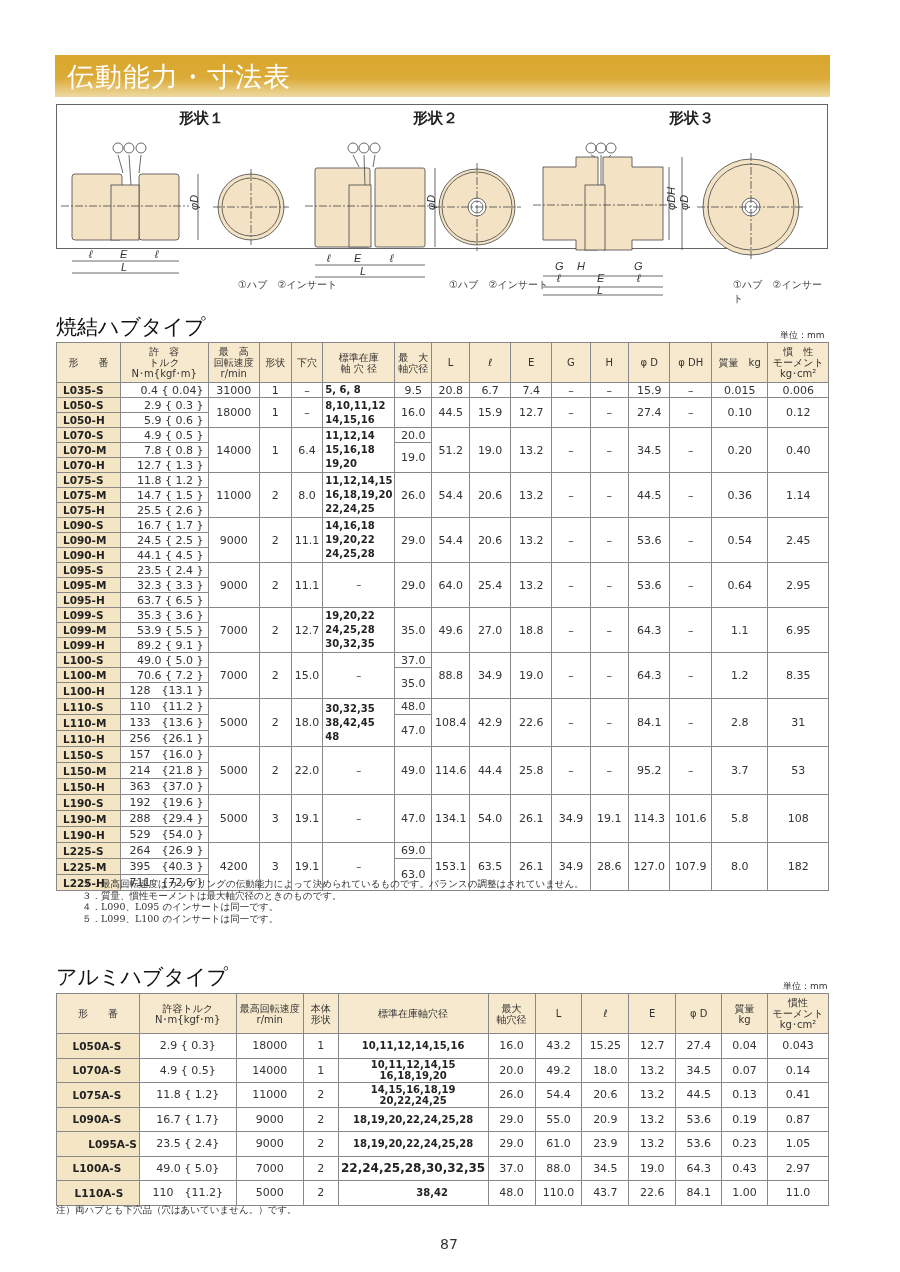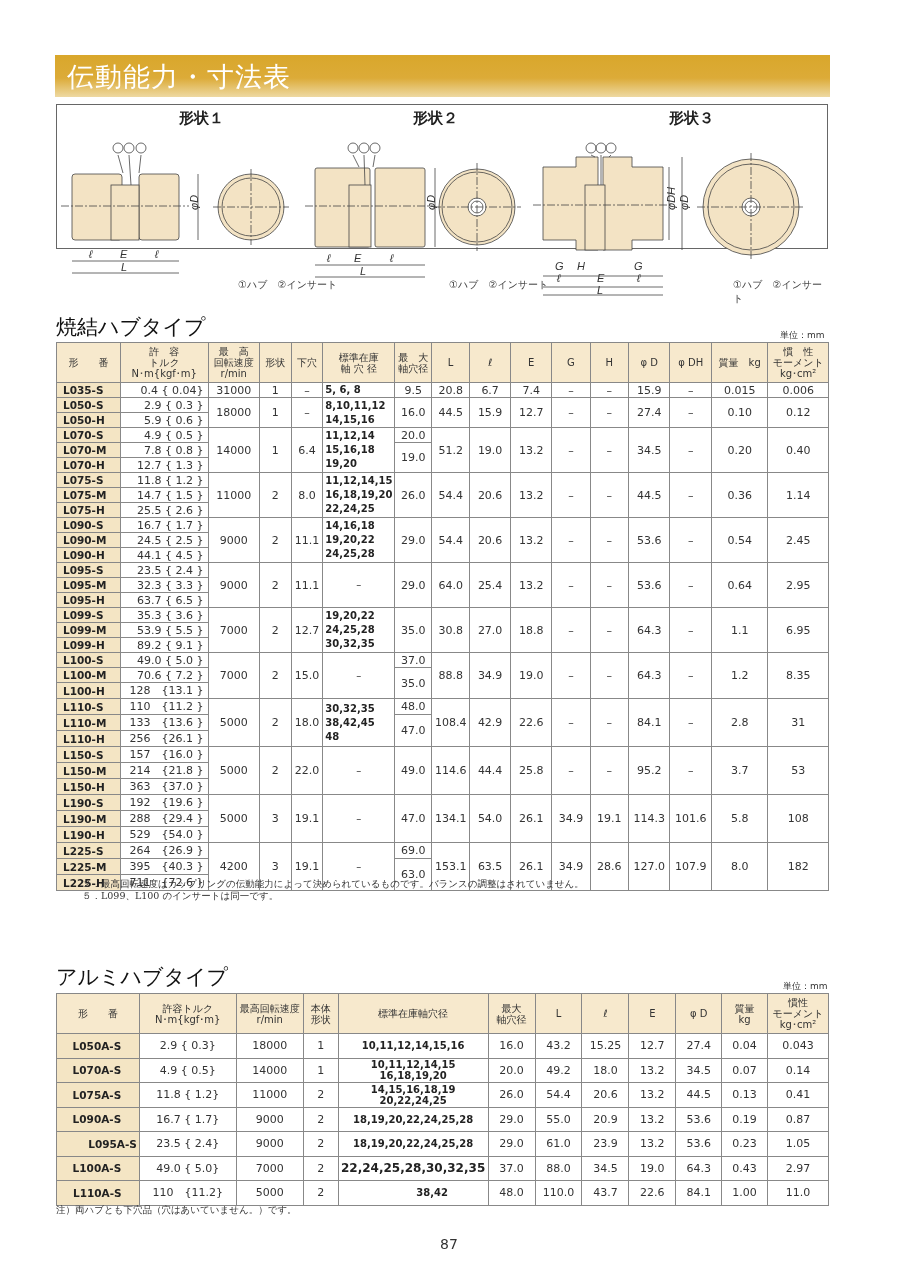--- a/index.html
+++ b/index.html
@@ -323,21 +323,21 @@
         <td class="torque">63.7 { 6.5 }</td>
       </tr>
       <tr class="grp-top" style="height: 15px;">
         <td class="model">L099-S</td>
         <td class="torque">35.3 { 3.6 }</td>
         <td rowspan="3">7000</td>
         <td rowspan="3">2</td>
         <td rowspan="3">12.7</td>
         <td class="bold" rowspan="3" style="text-align: left; font-size: 10px; line-height: 14px;">19,20,22<br>24,25,28<br>30,32,35</td>
         <td rowspan="3">35.0</td>
-        <td rowspan="3">30.8</td>
+        <td rowspan="3">49.6</td>
         <td rowspan="3">27.0</td>
         <td rowspan="3">18.8</td>
         <td rowspan="3">–</td>
         <td rowspan="3">–</td>
         <td rowspan="3">64.3</td>
         <td rowspan="3">–</td>
         <td rowspan="3">1.1</td>
         <td rowspan="3">6.95</td>
       </tr>
       <tr style="height: 15px;">
@@ -479,20 +479,22 @@
       </tr>
       <tr style="height: 15px;">
         <td class="model">L225-H</td>
         <td class="torque">711　{72.6 }</td>
       </tr>
     </tbody>
 </table>
 
 <div class="notes" style="left:56px;top:878px;width:780px">
   <div style="padding-left:26px">２．最高回転速度はカップリングの伝動能力によって決められているものです。バランスの調整はされていません。</div>
+  <div style="padding-left:26px">３．質量、慣性モーメントは最大軸穴径のときのものです。</div>
+  <div style="padding-left:26px">４．L090、L095 のインサートは同一です。</div>
   <div style="padding-left:26px">５．L099、L100 のインサートは同一です。</div>
 </div>
 
 <div class="sect-title" style="left:56px;top:963px">アルミハブタイプ</div>
 <div class="unit" style="left:783px;top:980px">単位：mm</div>
 
 <table id="alu-table" style="left:56px;top:993px;width:773px">
   <colgroup>
     <col style="width:83px">
       <col style="width:97px">
@@ -602,21 +604,21 @@
         <td class="bold" style="font-size: 12px; line-height: 11px;">22,24,25,28,30,32,35</td>
         <td>37.0</td>
         <td>88.0</td>
         <td>34.5</td>
         <td>19.0</td>
         <td>64.3</td>
         <td>0.43</td>
         <td>2.97</td>
       </tr>
       <tr style="height: 24.5px;">
-        <td class="model" style="padding-left: 16px;">L110A-S</td>
+        <td class="model" style="text-align: center; padding-left: 4px;">L110A-S</td>
         <td>110　{11.2}</td>
         <td>5000</td>
         <td>2</td>
         <td class="bold" style="font-size: 10px; line-height: 11px; padding-left: 40px;">38,42</td>
         <td>48.0</td>
         <td>110.0</td>
         <td>43.7</td>
         <td>22.6</td>
         <td>84.1</td>
         <td>1.00</td>

